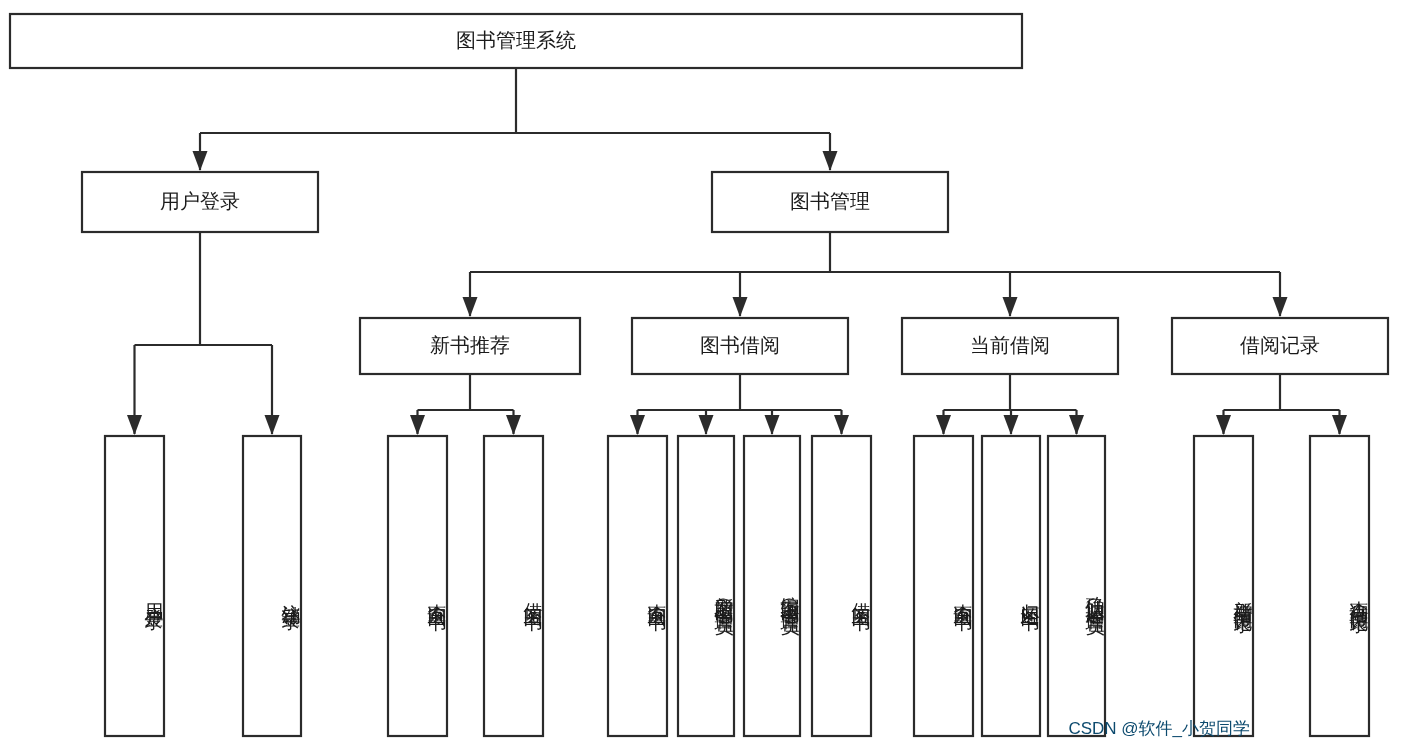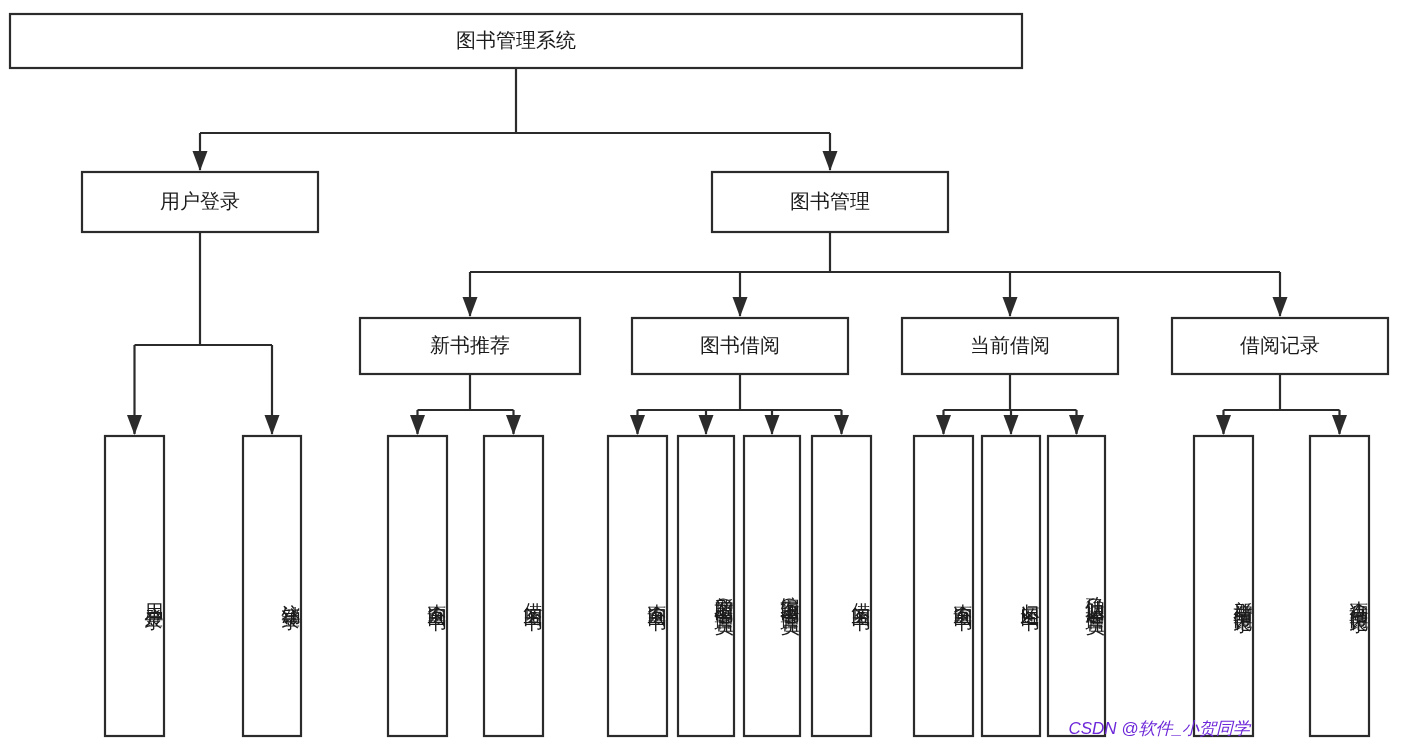--- a/index.html
+++ b/index.html
@@ -63,23 +63,22 @@
     align-items: flex-start;
     justify-content: center;
     pointer-events: none;
   }
   .watermark {
     position: absolute;
     right: 8px;
     bottom: 7px;
     font-family: "Liberation Sans", "DejaVu Sans", sans-serif;
     font-size: 17px;
-    color: #6d28d9;
+    color: #0c4a6e;
     white-space: nowrap;
-    font-style: italic;
   }
 </style>
 </head>
 <body>
 
 <div id="diagram-root">
 
   <svg class="diagram-svg" viewBox="0 0 1405 747">
     <g id="connectors">
         <line x1="516" y1="68" x2="516" y2="133" class="connector"></line>

